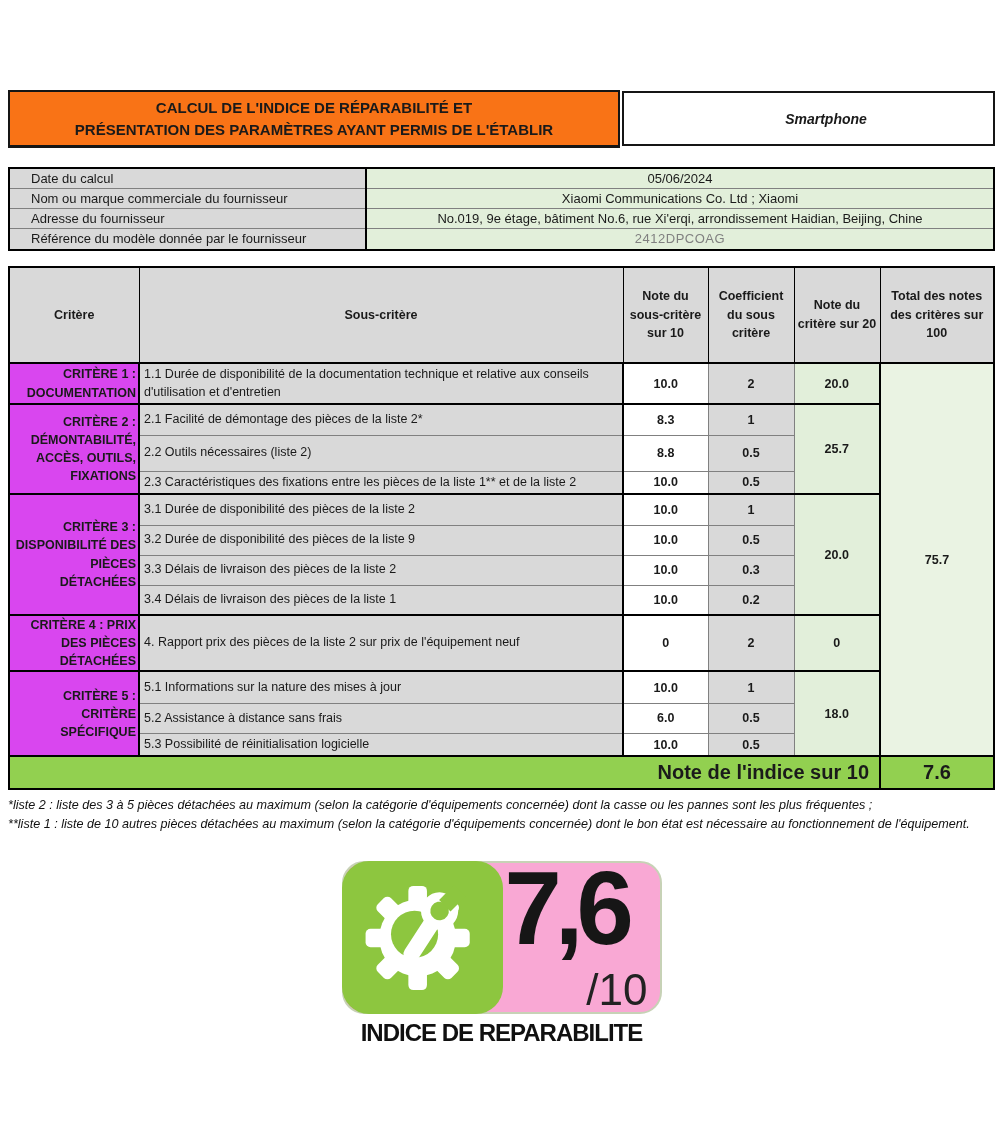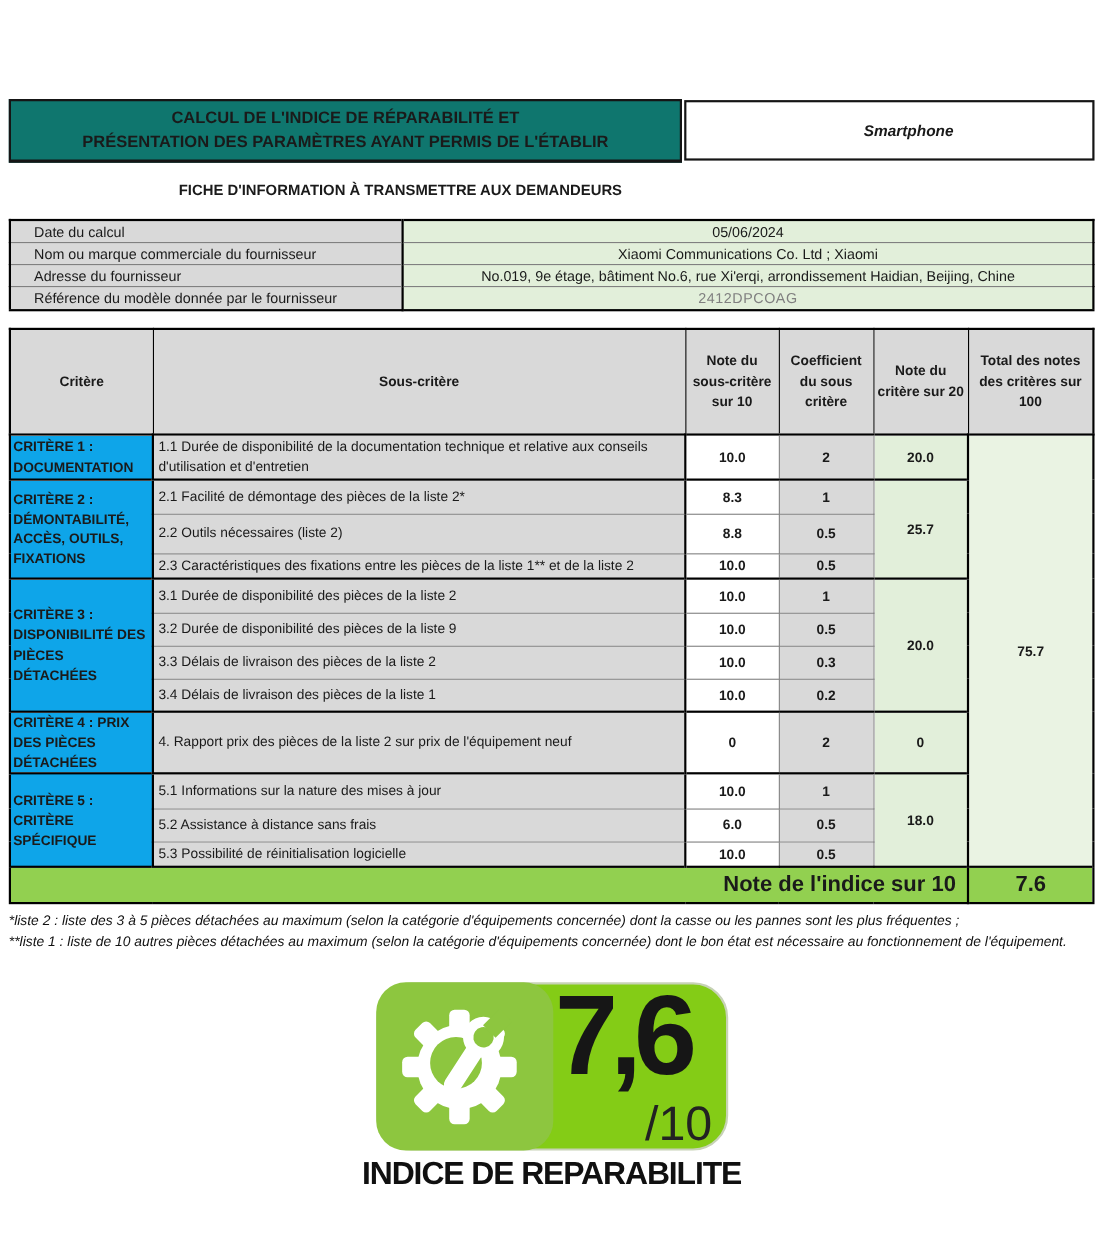--- a/index.html
+++ b/index.html
@@ -10,21 +10,21 @@
     color: #1a1a1a;
     position: relative;
     overflow: hidden;
   }
   .content { padding-left: 8px; padding-right: 5px; }
 
   
   .top-header { display: flex; margin-top: 90px; }
   .title-box {
     width: 612px; height: 58px;
-    background: #0f766e;
+    background: #f97316;
     border: 2px solid #151515; border-bottom-width: 3px;
     display: flex; flex-direction: column; justify-content: center;
     text-align: center; font-weight: bold; font-size: 15px; line-height: 1.45;
   }
   .product-box {
     flex: 1; height: 55px; margin-left: 2px; margin-top: 1px;
     background: #ffffff; border: 2px solid #151515;
     display: flex; align-items: center; justify-content: center;
     font-style: italic; font-weight: bold; font-size: 14px; padding-left: 35px;
   }
@@ -51,21 +51,21 @@
     border: 1px solid #000; text-align: center; vertical-align: middle; line-height: 1.5;
     padding: 0 3px;
   }
   .c-critere  { width: 130px; }
   .c-sous     { width: 484px; }
   .c-note10   { width: 85px; }
   .c-coeff    { width: 86px; }
   .c-note20   { width: 86px; }
   .c-total    { width: 114px; }
   td.critere {
-    background: #0ea5e9; font-weight: bold; text-align: left; vertical-align: middle;
+    background: #d946ef; font-weight: bold; text-align: right; vertical-align: middle;
     border-left: 2px solid #000; border-right: 2px solid #000; line-height: 1.45; padding: 0 2px;
   }
   td.sous { background: #d9d9d9; text-align: left; padding: 2px 4px; border-right: 2px solid #000; line-height: 1.4; margin-left: 39px; }
   td.note10 { background: #ffffff; font-weight: bold; text-align: center; }
   td.coeff  { background: #d9d9d9; font-weight: bold; text-align: center; }
   td.note20 { background: #e2efda; font-weight: bold; text-align: center; border-right: 2px solid #000; }
   td.total  { background: #eaf3e3; font-weight: bold; text-align: center; border-right: 2px solid #000; }
   tr.group-start td { border-top: 2px solid #000; }
   tr.index-row td {
     background: #92d050; border-top: 2px solid #000; border-bottom: 2px solid #000; height: 33px;
@@ -73,60 +73,59 @@
   }
   td.index-label { text-align: right; padding-right: 10px; border-right: 2px solid #000; }
   td.index-value { text-align: center; }
 
   
   .footnotes { margin-top: 6px; width: 985px; font-size: 12.6px; font-style: italic; color: #111; line-height: 1.5; }
 
   
   .badge-wrap { margin-top: 27px; display: flex; flex-direction: column; align-items: center; }
   .badge {
-    width: 320px; height: 153px; background: #84cc16;
-    border: 2px solid #c7d2b6; border-radius: 32px;
+    width: 320px; height: 153px; background: #f9a8d4;
+    border: 2px solid #c7d2b6; border-radius: 22px;
     display: flex;
   }
   .badge-icon-box {
     width: 161px; height: 153px; margin: -2px 0 0 -2px;
     background: #8dc63f; border-radius: 27px;
     display: flex; align-items: center; justify-content: center;
   }
   .badge-right { flex: 1; position: relative; }
   .badge-score {
     position: absolute; top: -6px; left: 2px;
     font-size: 103px; font-weight: bold; letter-spacing: -7px; line-height: 1.0; color: #161616;
   }
   .badge-denom {
     position: absolute; bottom: 0px; right: 12px;
     font-size: 44px; font-weight: normal; color: #222; line-height: 1;
   }
   .badge-caption {
-    margin-top: 5px; font-weight: bold; font-size: 29px; letter-spacing: -1px; color: #101010;
+    margin-top: 5px; font-weight: bold; font-size: 24px; letter-spacing: -1px; color: #101010;
     white-space: nowrap;
   }
 </style>
 </head>
 <body>
 
 <div class="content">
 
   <div class="top-header">
     <div class="title-box">
       <span>CALCUL DE L'INDICE DE RÉPARABILITÉ ET</span>
       <span>PRÉSENTATION DES PARAMÈTRES AYANT PERMIS DE L'ÉTABLIR</span>
     </div>
     <div class="product-box">
       <span>Smartphone</span>
     </div>
   </div>
 
   <div class="fiche">
-    <div class="fiche-l1">FICHE D'INFORMATION À TRANSMETTRE AUX DEMANDEURS</div>
   </div>
 
   <table class="info-table">
     <tbody>
       <tr>
         <td class="ilabel">Date du calcul</td>
         <td class="ivalue">05/06/2024</td>
       </tr>
       <tr>
         <td class="ilabel">Nom ou marque commerciale du fournisseur</td>

